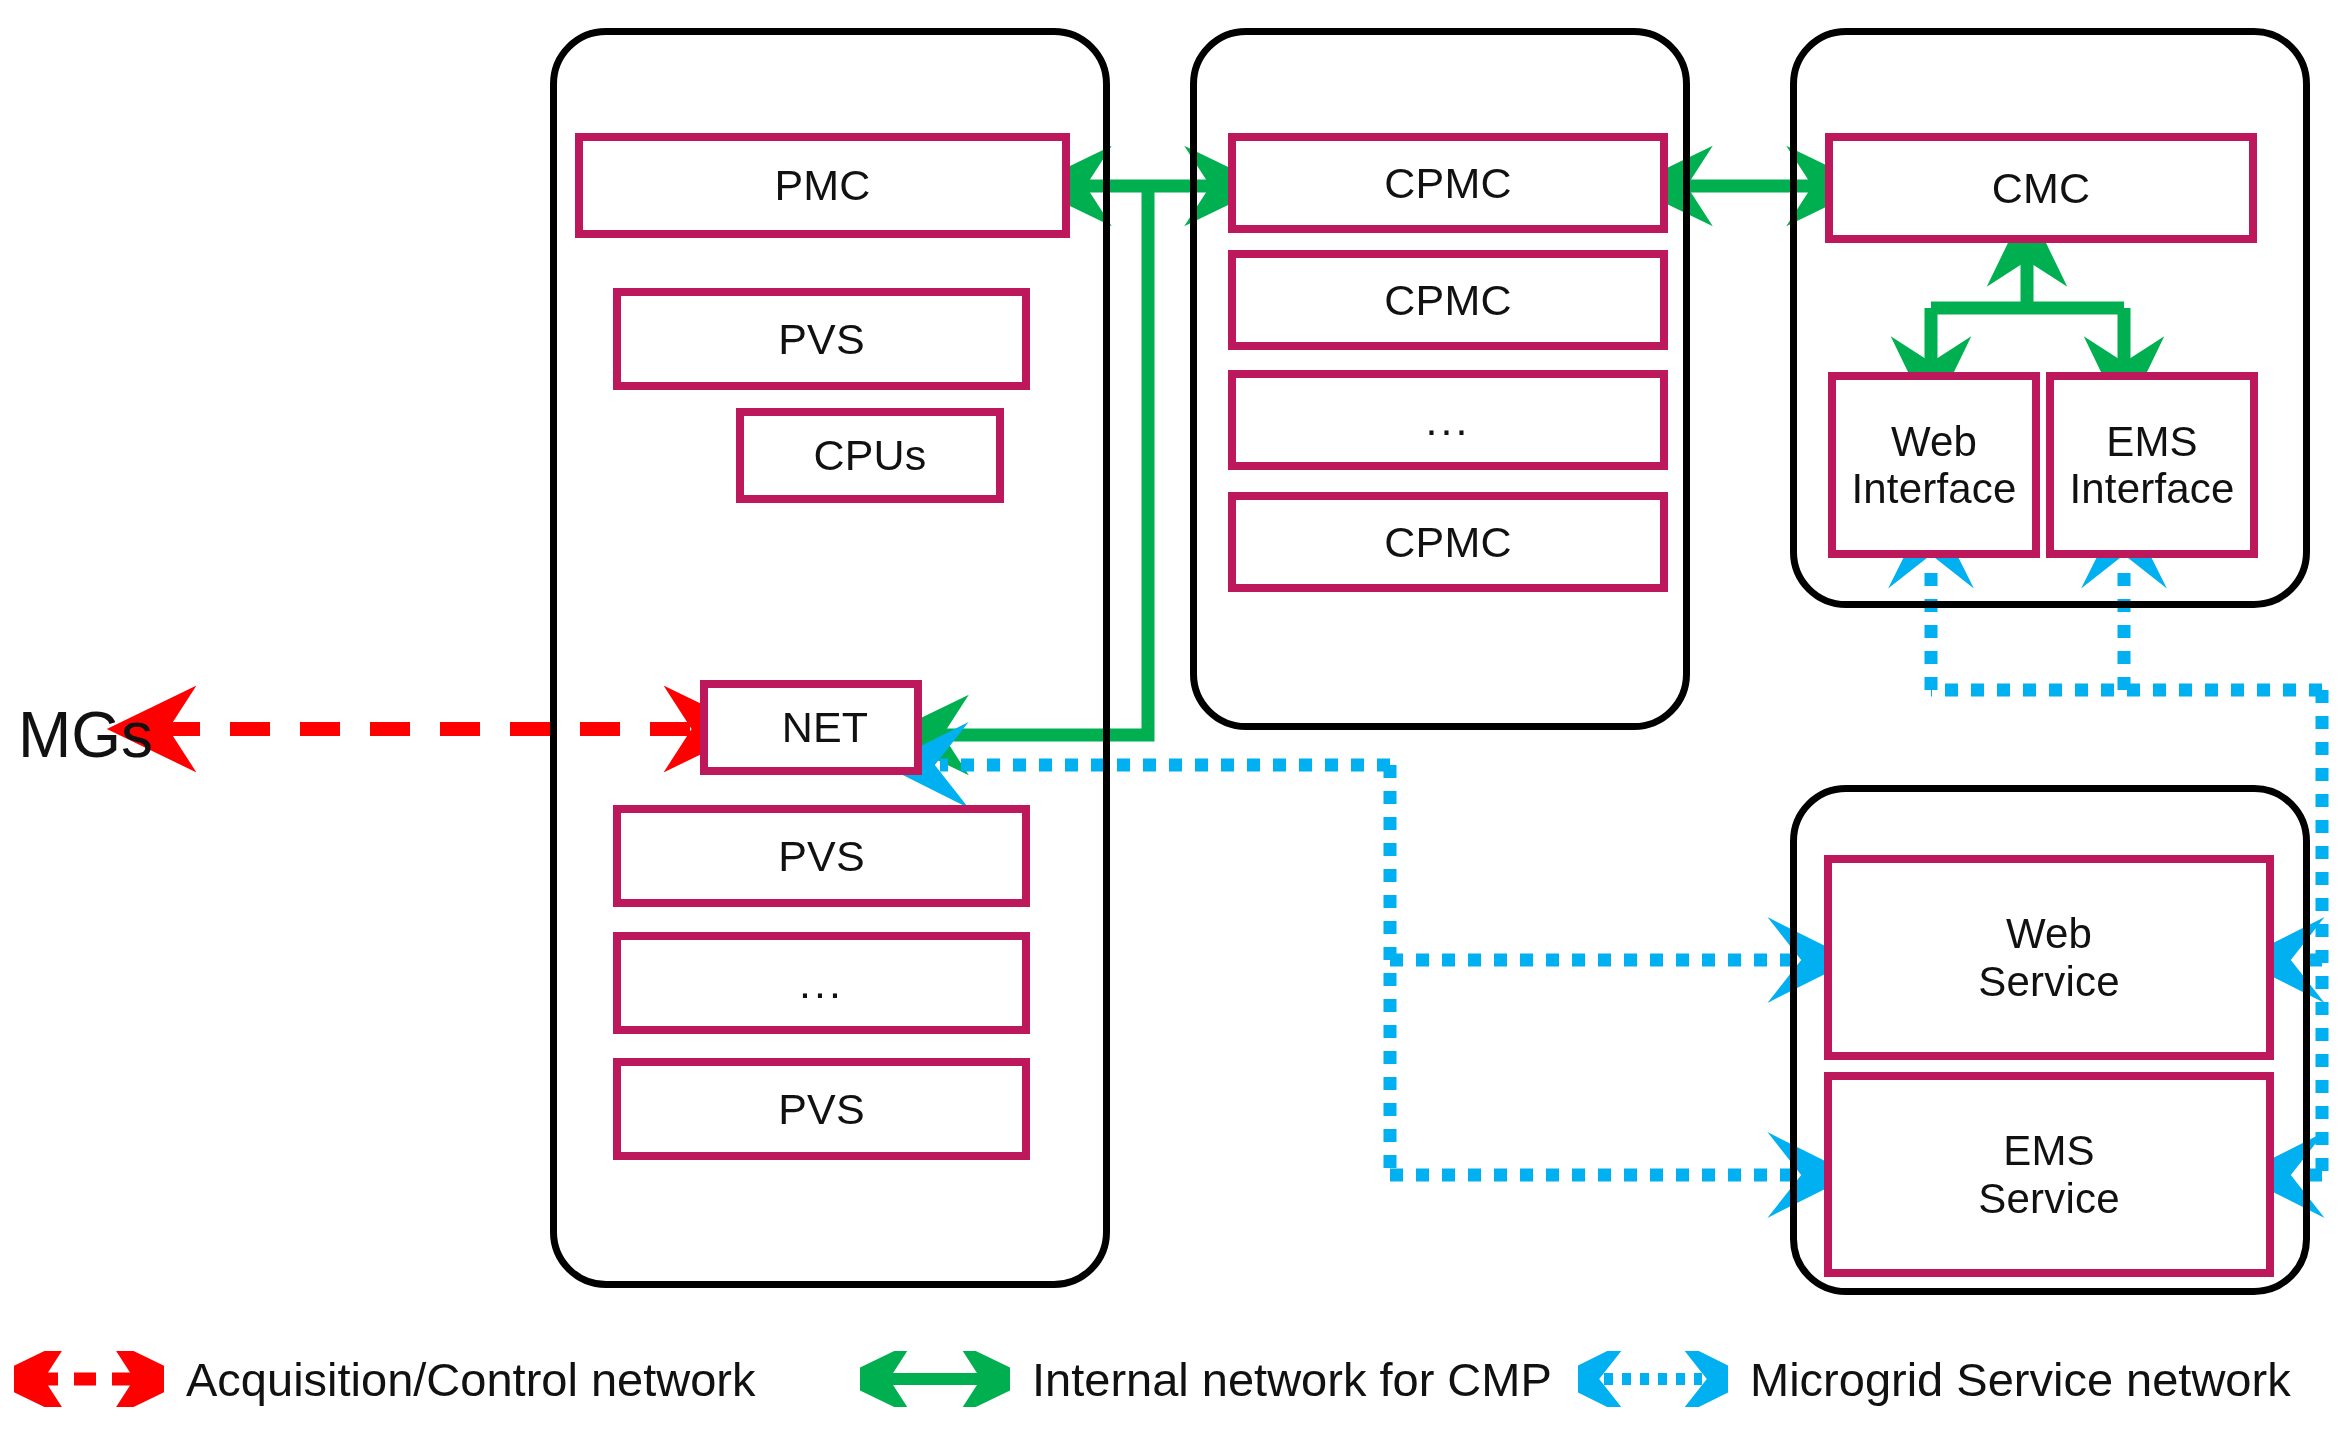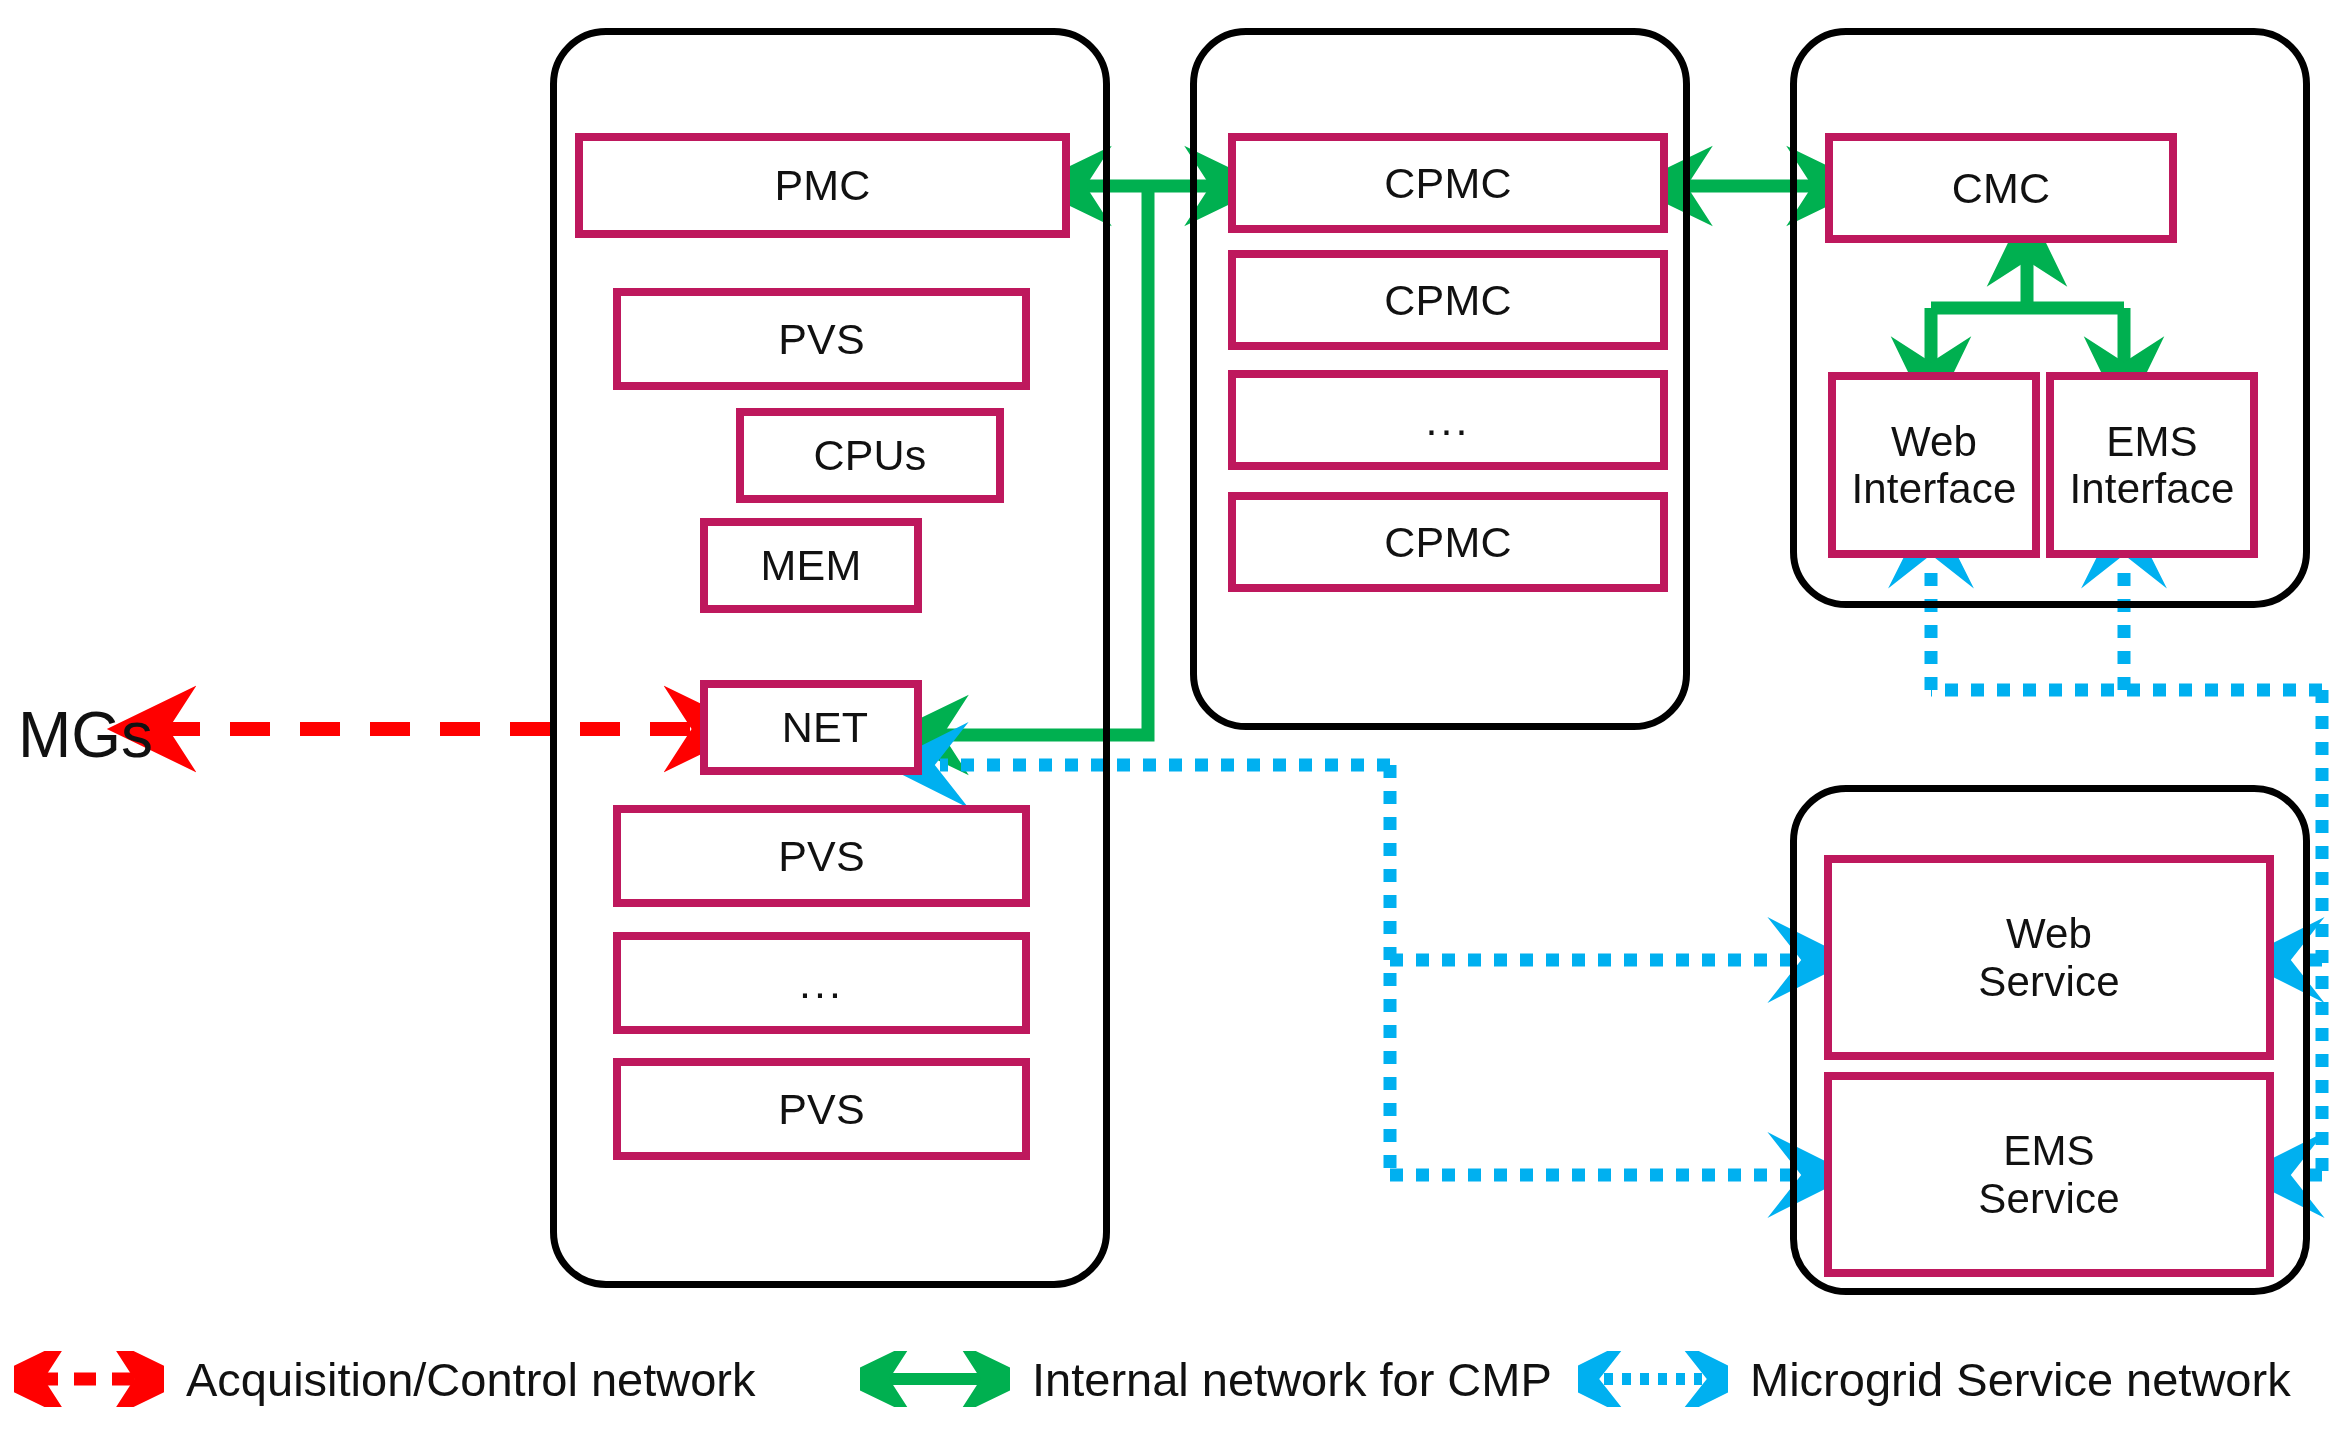--- a/index.html
+++ b/index.html
@@ -159,21 +159,20 @@
   <div class="edge-label" style="left:18px; top:698px;">MGs</div>
 
   <div class="panel" style="left:550px; top:28px; width:560px; height:1260px;"></div>
 
   <div class="mod" style="left:575px; top:133px; width:495px; height:105px;">PMC</div>
 
   <div class="mod" style="left:613px; top:288px; width:417px; height:102px;">PVS</div>
 
   <div class="mod" style="left:736px; top:408px; width:268px; height:95px;">CPUs</div>
 
-  <div class="mod" style="left:700px; top:518px; width:222px; height:95px;">MEM</div>
 
   <div class="mod" style="left:700px; top:680px; width:222px; height:95px;padding-left:28px;">NET</div>
 
   <div class="mod" style="left:613px; top:805px; width:417px; height:102px;">PVS</div>
 
   <div class="mod dots" style="left:613px; top:932px; width:417px; height:102px;">...</div>
 
   <div class="mod" style="left:613px; top:1058px; width:417px; height:102px;">PVS</div>
 
   <div class="panel" style="left:1190px; top:28px; width:500px; height:702px;"></div>
@@ -181,21 +180,21 @@
   <div class="mod" style="left:1228px; top:133px; width:440px; height:100px;">CPMC</div>
 
   <div class="mod" style="left:1228px; top:250px; width:440px; height:100px;">CPMC</div>
 
   <div class="mod dots" style="left:1228px; top:370px; width:440px; height:100px;">...</div>
 
   <div class="mod" style="left:1228px; top:492px; width:440px; height:100px;">CPMC</div>
 
   <div class="panel" style="left:1790px; top:28px; width:520px; height:580px;"></div>
 
-  <div class="mod" style="left:1825px; top:133px; width:352px; height:110px;">CMC</div>
+  <div class="mod" style="left:1825px; top:133px; width:432px; height:110px;">CMC</div>
 
   <div class="mod small" style="left:1828px; top:372px; width:212px; height:186px;">Web
 Interface</div>
 
   <div class="mod small" style="left:2046px; top:372px; width:212px; height:186px;">EMS
 Interface</div>
 
   <div class="panel" style="left:1790px; top:785px; width:520px; height:510px;"></div>
 
   <div class="mod small" style="left:1824px; top:855px; width:450px; height:205px;">Web

